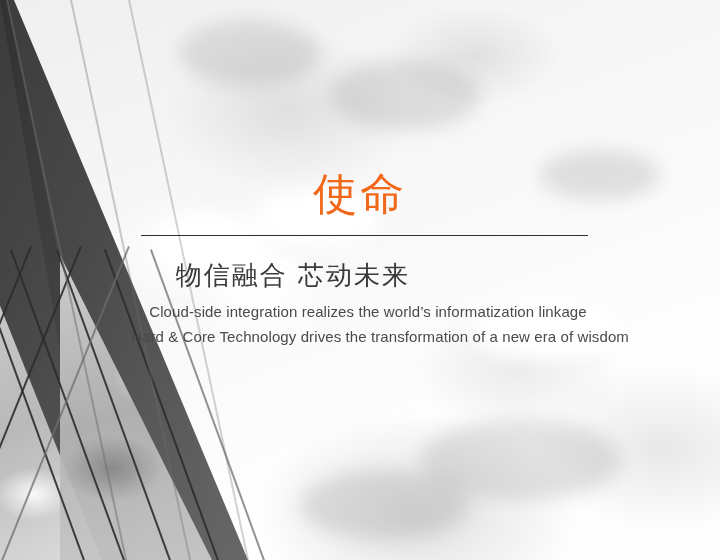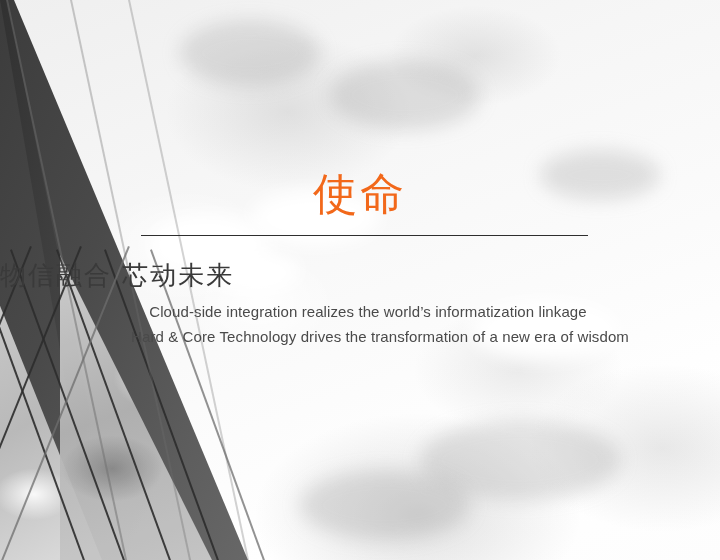--- a/index.html
+++ b/index.html
@@ -139,20 +139,21 @@
     top: 235px;
     width: 447px;
     height: 1px;
     background: #2e2e2e;
   }
 
   .subtitle-cn {
     position: absolute;
     left: 0; top: 258px;
     width: 586px;
+    text-align: center;
     color: #3a3a3a;
     font-size: 26px;
     font-weight: 400;
     letter-spacing: 2px;
     font-family: "DejaVu Sans", "Liberation Sans", sans-serif;
   }
 
   .desc {
     position: absolute;
     left: 8px;

